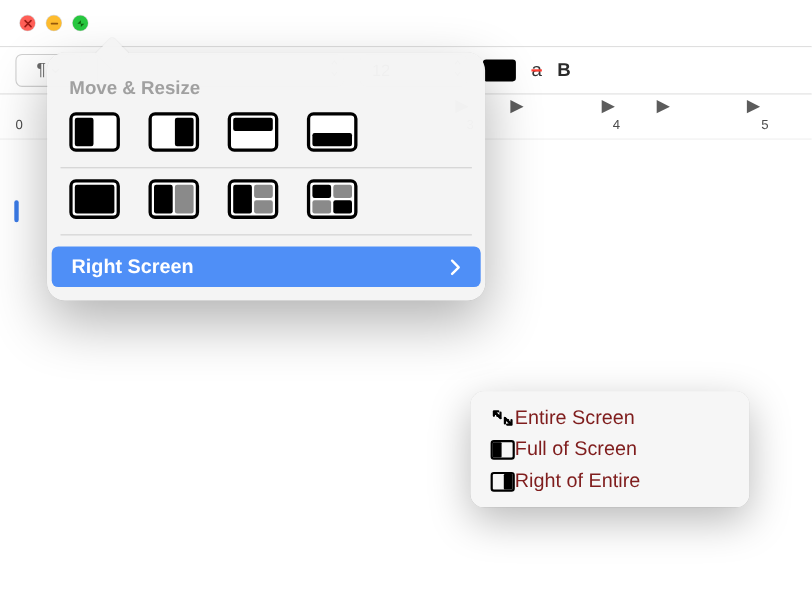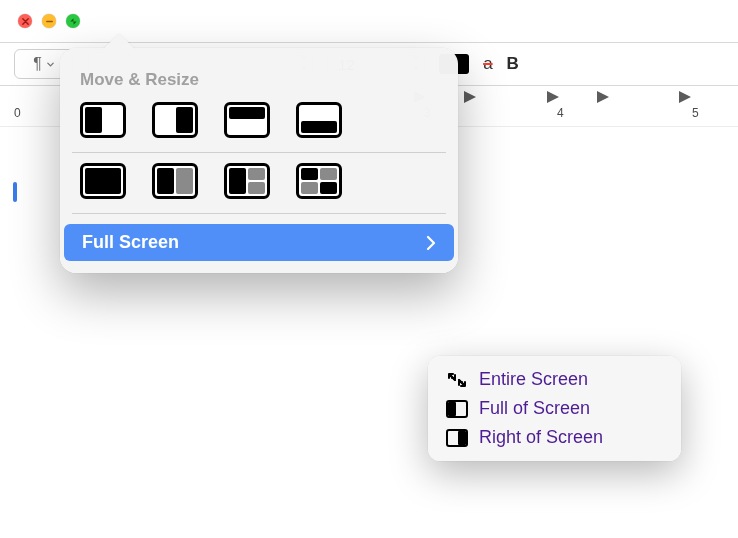--- a/index.html
+++ b/index.html
@@ -24,32 +24,32 @@
   .swatch{width:30px;height:20px;background:#000;border-radius:3px}
   .strike-a{font-size:17px;color:#333;text-decoration:line-through;text-decoration-color:#ff3b30;text-decoration-thickness:2px}
   .bold{font-weight:700;font-size:17px;color:#2b2b2b}
   .spacer{flex:1}
   
   .ruler-wrap{height:40px;border-bottom:1px solid #ececec;background:#fff;position:relative;}
   .ruler{position:absolute;left:14px;right:0;top:0;bottom:0}
   .ruler-num{position:absolute;top:20px;font-size:12px;color:#4b4b4b}
   .ruler-mark{position:absolute;top:4px;}
   
-  .popover{position:absolute;left:60px;top:48px;width:366px;border-radius:16px;background:rgba(244,244,244,.98);box-shadow:0 20px 50px rgba(0,0,0,.30),0 0 0 .5px rgba(0,0,0,.05);padding:16px 16px 12px 16px;}
+  .popover{position:absolute;left:43px;top:48px;width:366px;border-radius:16px;background:rgba(244,244,244,.98);box-shadow:0 20px 50px rgba(0,0,0,.30),0 0 0 .5px rgba(0,0,0,.05);padding:16px 16px 12px 16px;}
   .popover::before{content:"";position:absolute;left:48px;top:-10px;width:22px;height:22px;background:inherit;border-top-left-radius:4px;transform:rotate(45deg);box-shadow:-1px -1px 0 rgba(0,0,0,.03)}
   .pop-h{font-size:17px;font-weight:600;color:#a0a0a0;margin:6px 0 12px 4px}
   .icon-row{display:flex;gap:26px;padding-left:4px;margin-bottom:14px}
   .win-icon{width:46px;height:36px;border:3px solid #000;border-radius:6px;position:relative;background:#fff;box-sizing:border-box}
   .win-icon .fill{position:absolute;background:#000;border-radius:2px}
   .hr{height:1px;background:rgba(0,0,0,.15);margin:6px -4px 10px -4px}
   .fs-row{display:flex;align-items:center;margin:0 -12px;padding:8px 18px;border-radius:6px;background:#4f8ff7;color:#fff;font-size:18px;font-weight:600}
   .fs-row .chev{margin-left:auto}
   
   .submenu{position:absolute;left:428px;top:356px;width:237px;border-radius:12px;background:rgba(246,246,246,.99);box-shadow:0 12px 38px rgba(0,0,0,.28),0 0 0 .5px rgba(0,0,0,.06);padding:9px 8px;}
-  .sm-item{display:flex;align-items:center;gap:11px;padding:4px 10px;border-radius:6px;font-size:18px;color:#4c1d95;font-weight:500}
+  .sm-item{display:flex;align-items:center;padding:4px 10px;border-radius:6px;font-size:18px;color:#7f1d1d;font-weight:500}
   .sm-icon{width:22px;height:18px;position:relative;flex:0 0 22px}
   
   .doc{position:absolute;left:0;top:127px;right:0;bottom:0;background:#fff}
   .doc .leftmark{position:absolute;left:13px;top:55px;width:4px;height:20px;background:#3b7be8;border-radius:2px}
 </style>
 </head>
 <body>
 
 <div class="titlebar">
   <div class="traffic">
@@ -172,21 +172,21 @@
     </div>
     <div class="win-icon">
       <div class="fill" style="left:2px;top:2px;width:17px;height:12px"></div>
       <div class="fill" style="right:2px;top:2px;width:17px;height:12px;background:#8a8a8a"></div>
       <div class="fill" style="left:2px;bottom:2px;width:17px;height:12px;background:#8a8a8a"></div>
       <div class="fill" style="right:2px;bottom:2px;width:17px;height:12px"></div>
     </div>
   </div>
   <div class="hr"></div>
   <div class="fs-row">
-    <span>Full Screen</span>
+    <span>Right Screen</span>
     <svg class="chev" width="10" height="16" viewBox="0 0 10 16">
         <path d="M2 2 L8 8 L2 14" fill="none" stroke="#fff" stroke-width="2.2" stroke-linecap="round" stroke-linejoin="round"></path>
       </svg>
   </div>
 </div>
 
 <div class="submenu">
   <div class="sm-item">
     <div class="sm-icon">
       <svg viewBox="0 0 22 18" width="22" height="18">
@@ -202,15 +202,15 @@
       <div style="position:absolute;inset:0;border:2px solid #000;border-radius:3px"></div>
       <div style="position:absolute;left:2px;top:2px;bottom:2px;width:8px;background:#000;border-radius:1px"></div>
     </div>
     <span>Full of Screen</span>
   </div>
   <div class="sm-item">
     <div class="sm-icon">
       <div style="position:absolute;inset:0;border:2px solid #000;border-radius:3px"></div>
       <div style="position:absolute;right:2px;top:2px;bottom:2px;width:8px;background:#000;border-radius:1px"></div>
     </div>
-    <span>Right of Screen</span>
+    <span>Right of Entire</span>
   </div>
 </div>
 
 </body></html>

